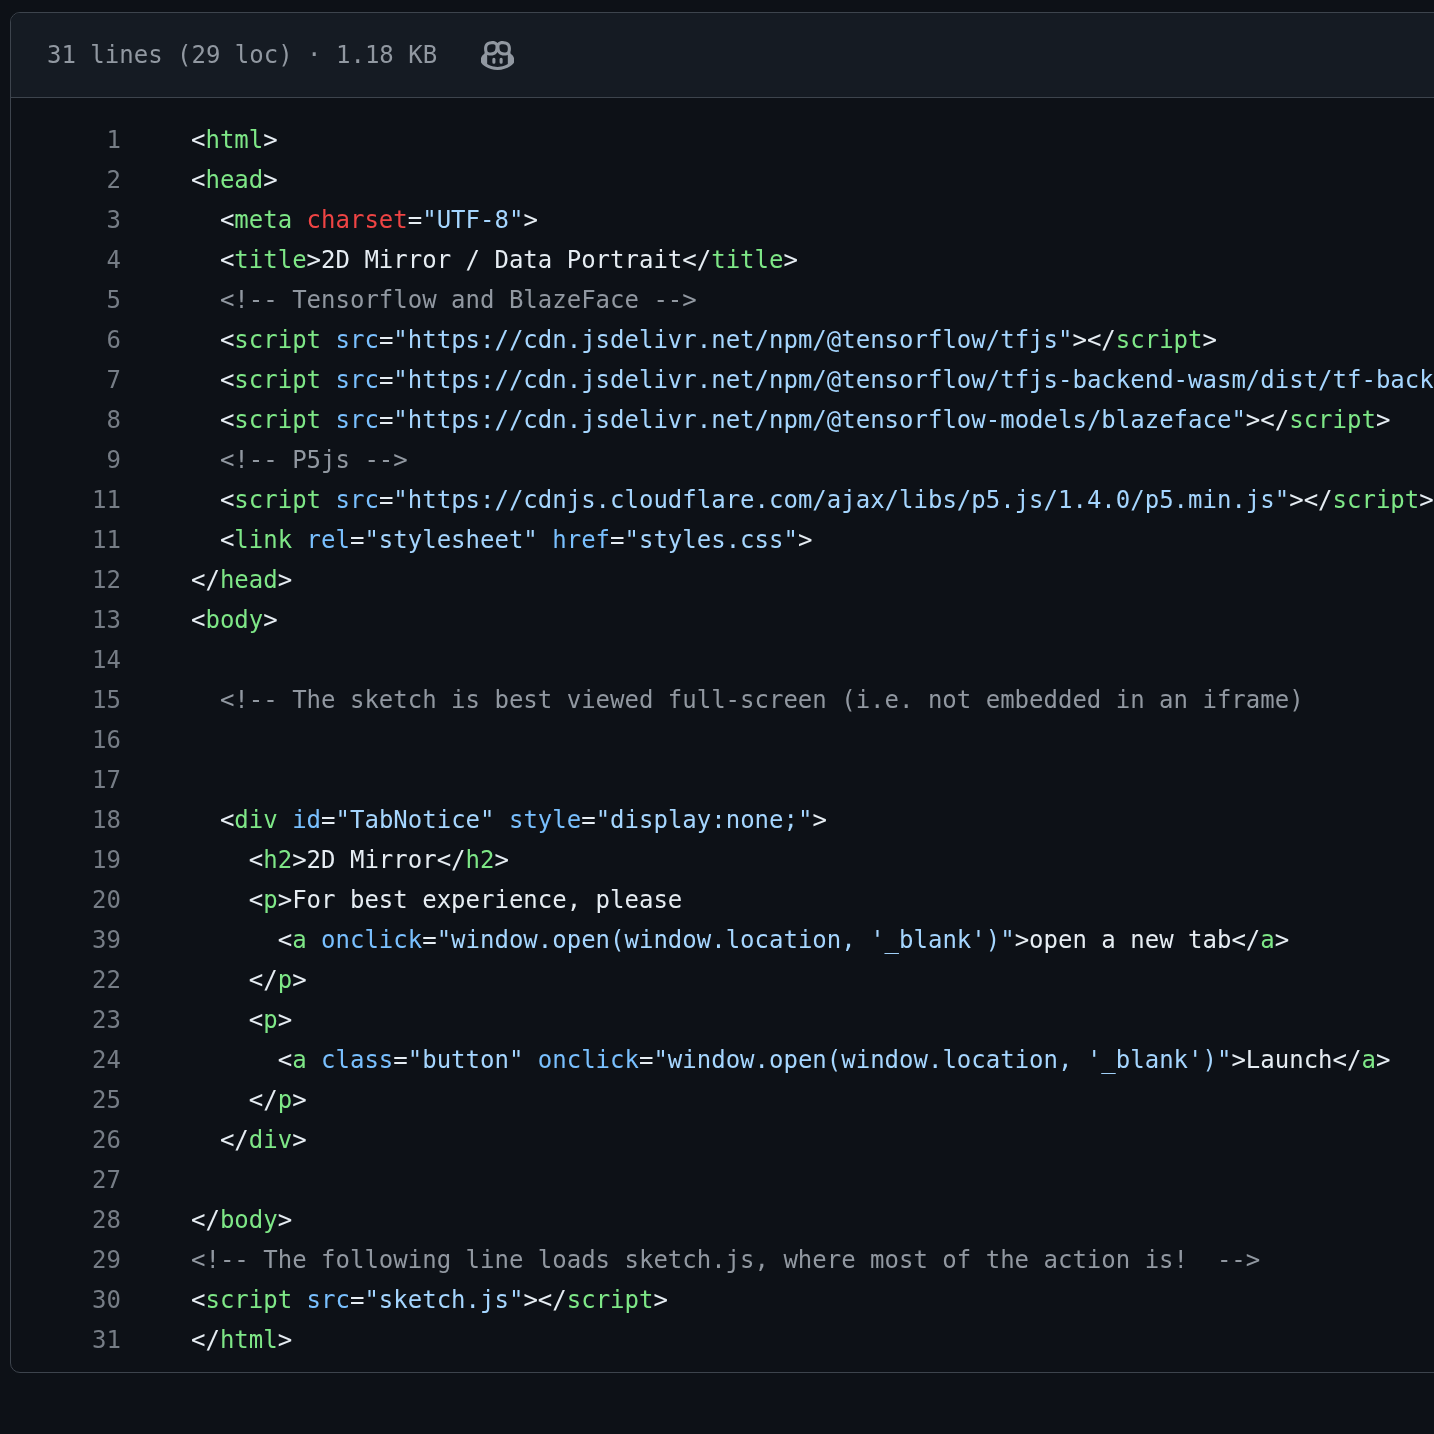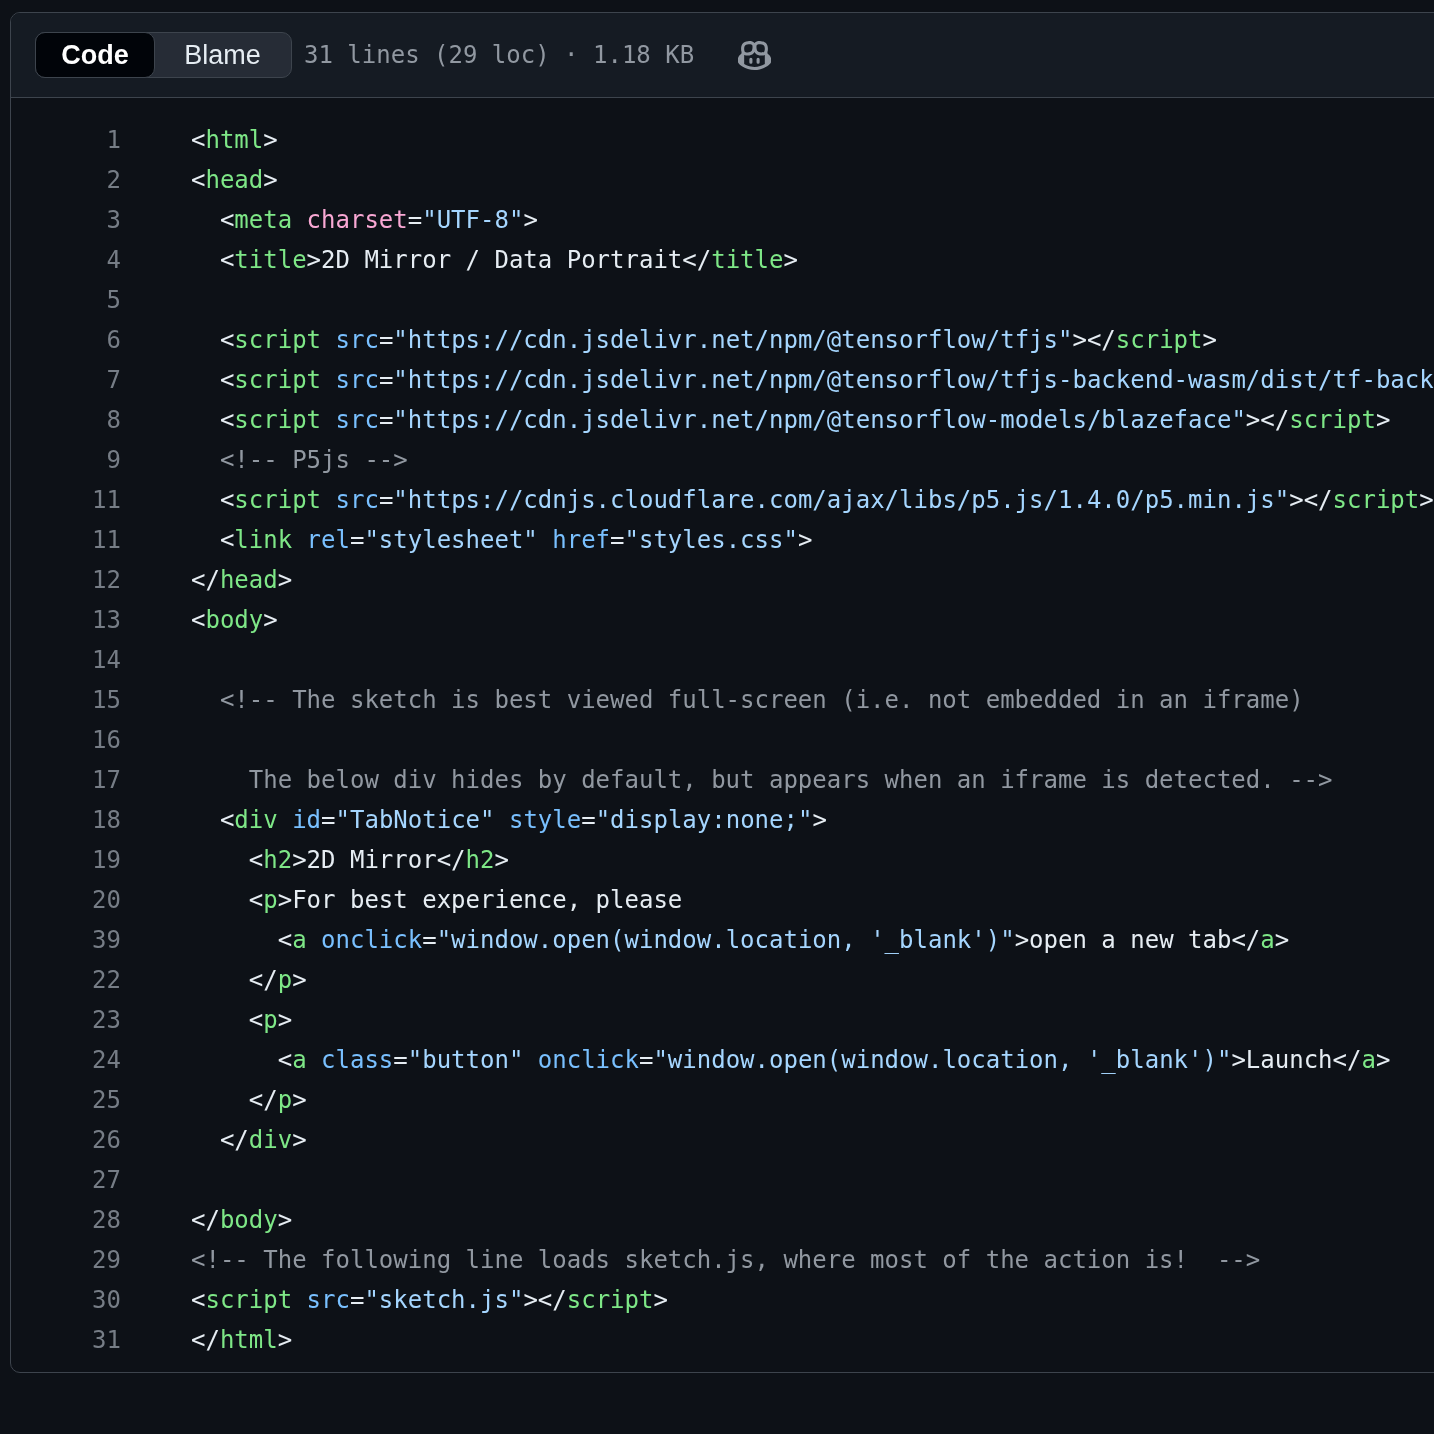--- a/index.html
+++ b/index.html
@@ -93,51 +93,48 @@
     padding-left: 70px;
     white-space: pre;
     color: var(--text, #e6edf3);
   }
 </style>
 </head>
 <body>
 
 <div class="file-box">
   <div class="file-header">
-    <div class="seg-track">
-      <button class="seg seg-selected">Code</button>
-      <button class="seg seg-blame">Blame</button>
-    </div>
     <span class="meta">31 lines (29 loc) · 1.18 KB</span>
     <button class="copilot">
       <svg viewBox="0 0 16 16" width="33" height="33" aria-hidden="true">
         <path d="M7.998 15.035c-4.562 0-7.873-2.914-7.998-3.749V9.338c.085-.628.677-1.686 1.588-2.065.013-.07.024-.143.036-.218.029-.183.06-.384.126-.612-.201-.508-.254-1.084-.254-1.656 0-.87.128-1.769.693-2.484.579-.733 1.494-1.124 2.724-1.261 1.206-.134 2.262.034 2.944.765.05.053.096.108.139.165.044-.057.094-.112.143-.165.682-.731 1.738-.899 2.944-.765 1.23.137 2.145.528 2.724 1.261.566.715.693 1.614.693 2.484 0 .572-.053 1.148-.254 1.656.066.228.098.429.126.612.012.076.024.148.037.218.924.385 1.522 1.471 1.591 2.095v1.872c0 .766-3.351 3.795-8.002 3.795Zm0-1.485c2.28 0 4.584-1.11 5.002-1.433V7.862l-.023-.116c-.49.21-1.075.291-1.727.291-1.146 0-2.059-.327-2.71-.991A3.222 3.222 0 0 1 8 6.303a3.24 3.24 0 0 1-.544.743c-.65.664-1.563.991-2.71.991-.652 0-1.236-.081-1.727-.291l-.023.116v4.255c.419.323 2.722 1.433 5.002 1.433ZM6.762 2.83c-.193-.206-.637-.413-1.682-.297-1.019.113-1.479.404-1.713.7-.247.312-.369.789-.369 1.554 0 .793.129 1.171.308 1.371.162.181.519.379 1.442.379.853 0 1.339-.235 1.638-.54.315-.322.527-.827.617-1.553.117-.935-.037-1.395-.241-1.614Zm4.155-.297c-1.044-.116-1.488.091-1.681.297-.204.219-.359.679-.242 1.614.091.726.303 1.231.618 1.553.299.305.784.54 1.638.54.922 0 1.28-.198 1.442-.379.179-.2.308-.578.308-1.371 0-.765-.123-1.242-.37-1.554-.233-.296-.693-.587-1.713-.7Z"></path>
         <path d="M6.25 9.037a.75.75 0 0 1 .75.75v1.501a.75.75 0 0 1-1.5 0V9.787a.75.75 0 0 1 .75-.75Zm4.25.75v1.501a.75.75 0 0 1-1.5 0V9.787a.75.75 0 0 1 1.5 0Z"></path>
       </svg>
     </button>
   </div>
   <div class="code-area">
       <div class="row">
         <div class="gutter">1</div>
         <div class="line"><span style="color: rgb(230, 237, 243);">&lt;</span><span style="color: rgb(126, 231, 135);">html</span><span style="color: rgb(230, 237, 243);">&gt;</span></div>
       </div>
       <div class="row">
         <div class="gutter">2</div>
         <div class="line"><span style="color: rgb(230, 237, 243);">&lt;</span><span style="color: rgb(126, 231, 135);">head</span><span style="color: rgb(230, 237, 243);">&gt;</span></div>
       </div>
       <div class="row">
         <div class="gutter">3</div>
-        <div class="line"><span style="color: rgb(230, 237, 243);">  &lt;</span><span style="color: rgb(126, 231, 135);">meta</span><span style="color: rgb(230, 237, 243);"> </span><span style="color: #f9a8d4;">charset</span><span style="color: rgb(230, 237, 243);">=</span><span style="color: rgb(165, 214, 255);">"UTF-8"</span><span style="color: rgb(230, 237, 243);">&gt;</span></div>
+        <div class="line"><span style="color: rgb(230, 237, 243);">  &lt;</span><span style="color: rgb(126, 231, 135);">meta</span><span style="color: rgb(230, 237, 243);"> </span><span style="color: #ef4444;">charset</span><span style="color: rgb(230, 237, 243);">=</span><span style="color: rgb(165, 214, 255);">"UTF-8"</span><span style="color: rgb(230, 237, 243);">&gt;</span></div>
       </div>
       <div class="row">
         <div class="gutter">4</div>
         <div class="line"><span style="color: rgb(230, 237, 243);">  &lt;</span><span style="color: rgb(126, 231, 135);">title</span><span style="color: rgb(230, 237, 243); margin-top: 43px;">&gt;2D Mirror / Data Portrait&lt;/</span><span style="color: rgb(126, 231, 135);">title</span><span style="color: rgb(230, 237, 243);">&gt;</span></div>
       </div>
       <div class="row">
         <div class="gutter">5</div>
+        <div class="line"><span style="color: rgb(145, 152, 161);">  &lt;!-- Tensorflow and BlazeFace --&gt;</span></div>
       </div>
       <div class="row">
         <div class="gutter">6</div>
         <div class="line"><span style="color: rgb(230, 237, 243);">  &lt;</span><span style="color: rgb(126, 231, 135);">script</span><span style="color: rgb(230, 237, 243);"> </span><span style="color: rgb(121, 192, 255);">src</span><span style="color: rgb(230, 237, 243);">=</span><span style="color: rgb(165, 214, 255);">"https://cdn.jsdelivr.net/npm/@tensorflow/tfjs"</span><span style="color: rgb(230, 237, 243);">&gt;&lt;/</span><span style="color: rgb(126, 231, 135);">script</span><span style="color: rgb(230, 237, 243);">&gt;</span></div>
       </div>
       <div class="row">
         <div class="gutter">7</div>
         <div class="line"><span style="color: rgb(230, 237, 243);">  &lt;</span><span style="color: rgb(126, 231, 135);">script</span><span style="color: rgb(230, 237, 243);"> </span><span style="color: rgb(121, 192, 255);">src</span><span style="color: rgb(230, 237, 243);">=</span><span style="color: rgb(165, 214, 255);">"https://cdn.jsdelivr.net/npm/@tensorflow/tfjs-backend-wasm/dist/tf-backend-wasm.js"</span></div>
       </div>
       <div class="row">
@@ -170,21 +167,20 @@
       </div>
       <div class="row">
         <div class="gutter">15</div>
         <div class="line"><span style="color: rgb(145, 152, 161);">  &lt;!-- The sketch is best viewed full-screen (i.e. not embedded in an iframe)</span></div>
       </div>
       <div class="row">
         <div class="gutter">16</div>
       </div>
       <div class="row">
         <div class="gutter">17</div>
-        <div class="line"><span style="color: rgb(145, 152, 161);">    The below div hides by default, but appears when an iframe is detected. --&gt;</span></div>
       </div>
       <div class="row">
         <div class="gutter">18</div>
         <div class="line"><span style="color: rgb(230, 237, 243);">  &lt;</span><span style="color: rgb(126, 231, 135);">div</span><span style="color: rgb(230, 237, 243);"> </span><span style="color: rgb(121, 192, 255);">id</span><span style="color: rgb(230, 237, 243);">=</span><span style="color: rgb(165, 214, 255);">"TabNotice"</span><span style="color: rgb(230, 237, 243);"> </span><span style="color: rgb(121, 192, 255);">style</span><span style="color: rgb(230, 237, 243);">=</span><span style="color: rgb(165, 214, 255);">"display:none;"</span><span style="color: rgb(230, 237, 243);">&gt;</span></div>
       </div>
       <div class="row">
         <div class="gutter">19</div>
         <div class="line"><span style="color: rgb(230, 237, 243);">    &lt;</span><span style="color: rgb(126, 231, 135);">h2</span><span style="color: rgb(230, 237, 243);">&gt;2D Mirror&lt;/</span><span style="color: rgb(126, 231, 135);">h2</span><span style="color: rgb(230, 237, 243);">&gt;</span></div>
       </div>
       <div class="row">

